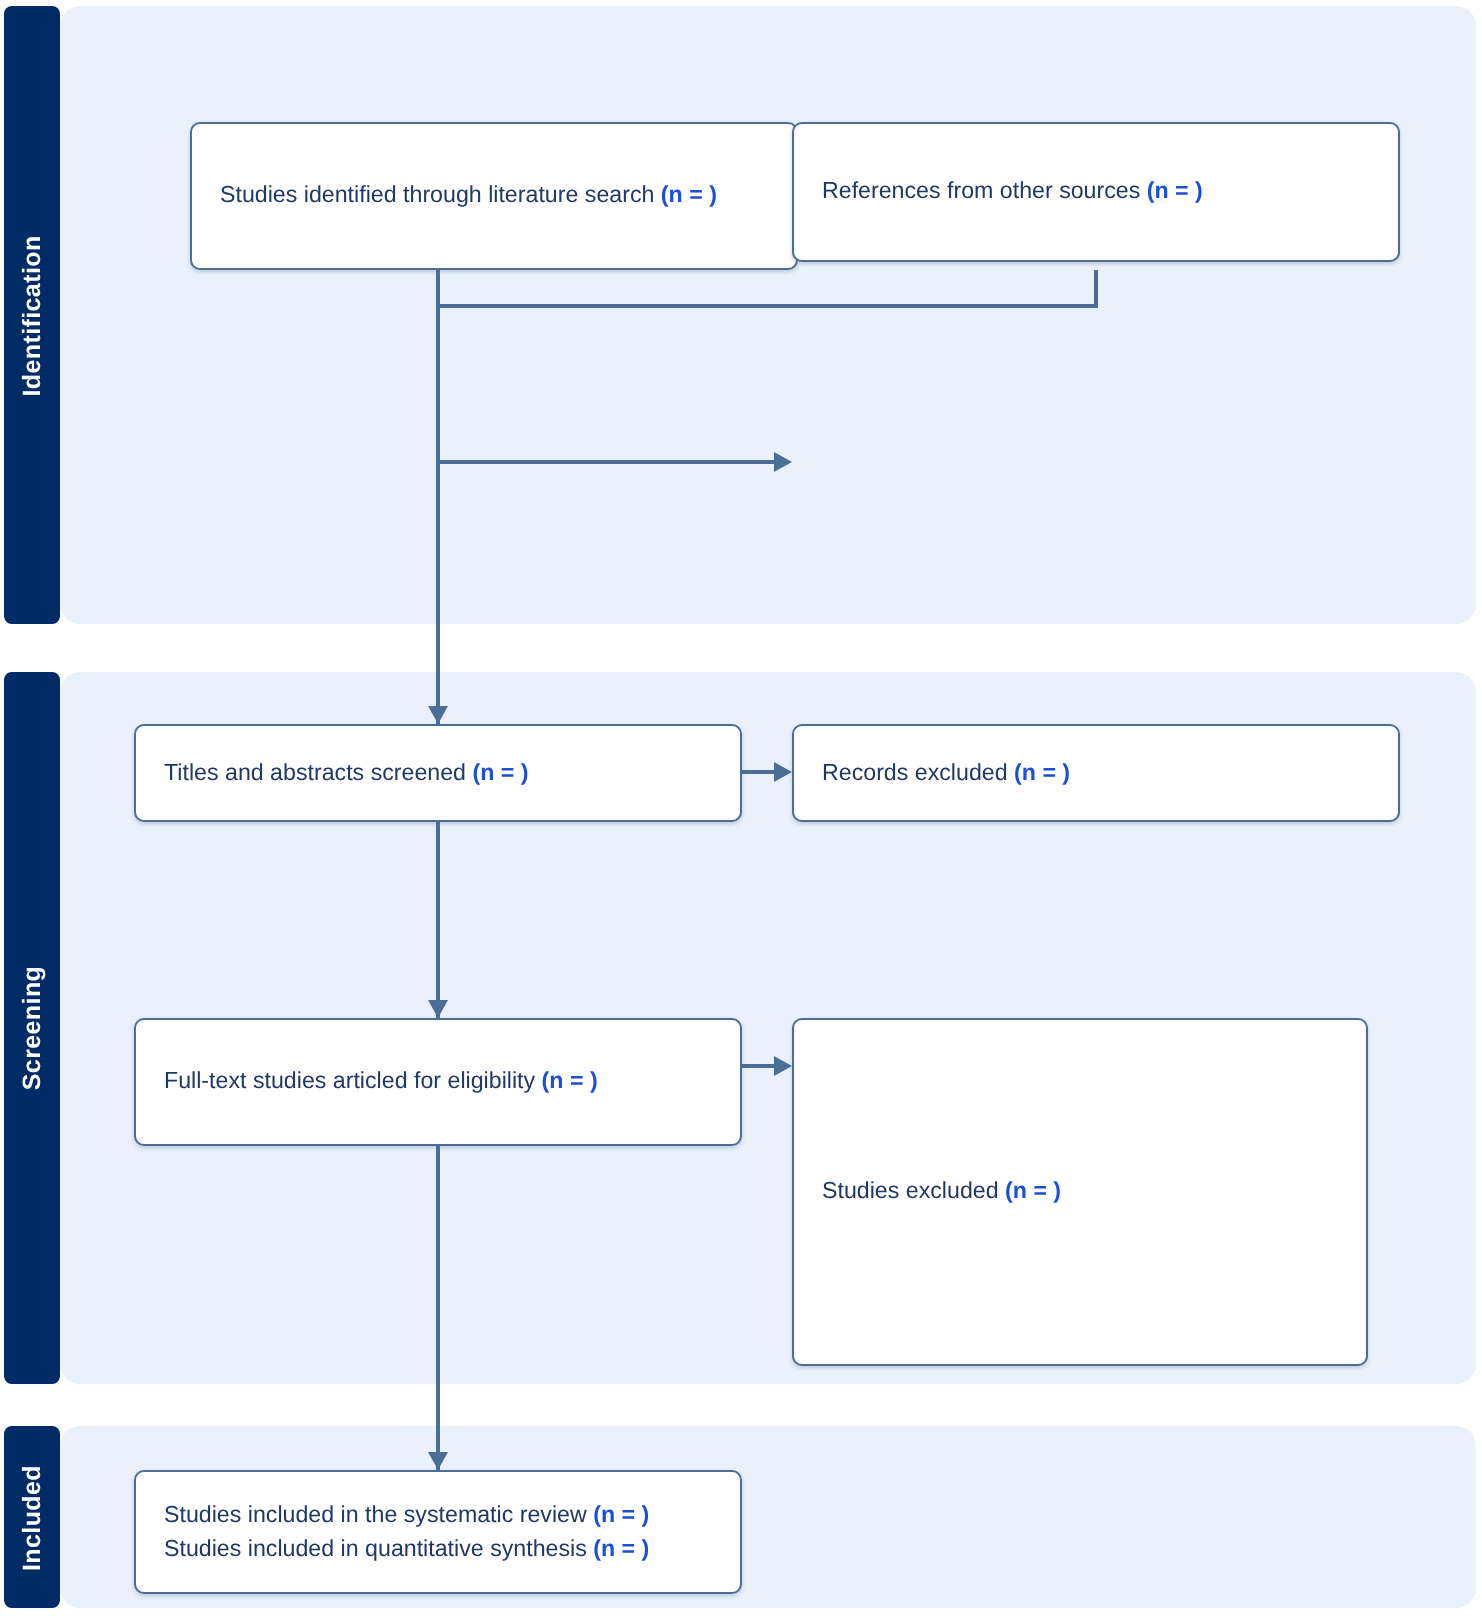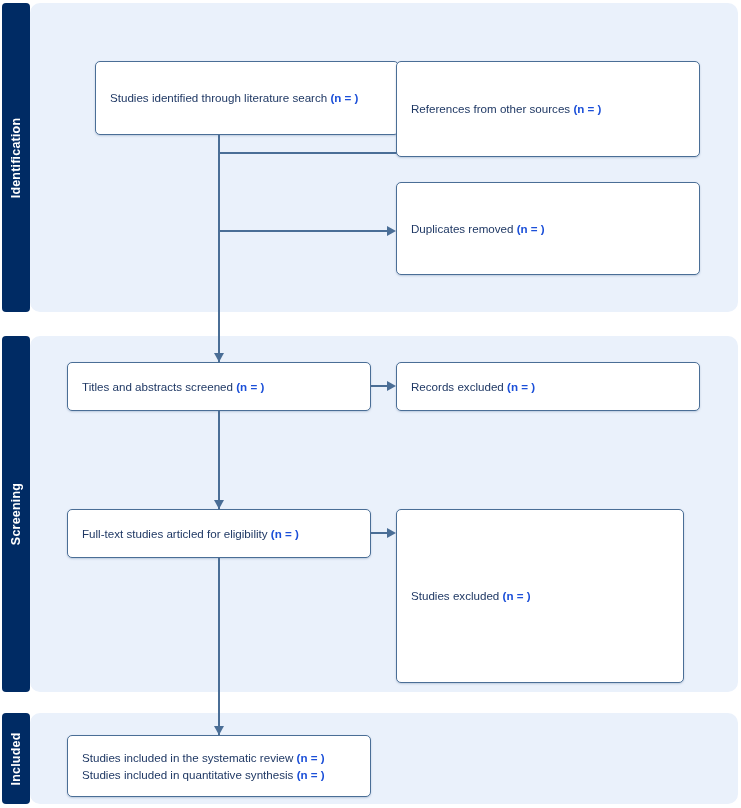--- a/index.html
+++ b/index.html
@@ -71,25 +71,25 @@
     width: 100%;
     box-sizing: border-box;
     color: #1F3864;
     font-size: 11.6px;
     line-height: 1.5;
   }
   .n { color: #1B4FD8; font-weight: bold; white-space: nowrap; }
   .lbl { color: #1F3864; }
 
   #box-identified { left: 67px;  top: 61px;  width: 304px; height: 74px; margin-left: 28px; }
-  #box-other      { left: 396px; top: 61px;  width: 304px; height: 96px; }
+  #box-other      { left: 396px; top: 61px;  width: 304px; height: 70px; }
   #box-duplicates { left: 396px; top: 182px; width: 304px; height: 93px; }
   #box-screened   { left: 67px;  top: 362px; width: 304px; height: 49px; }
   #box-recexcl    { left: 396px; top: 362px; width: 304px; height: 49px; }
-  #box-fulltext   { left: 67px;  top: 509px; width: 304px; height: 49px; }
+  #box-fulltext   { left: 67px;  top: 509px; width: 304px; height: 64px; }
   #box-studyexcl  { left: 396px; top: 509px; width: 288px; height: 174px; }
   #box-included   { left: 67px;  top: 735px; width: 304px; height: 62px; }
 
   
   .excl-head { margin-bottom: 1px; }
   ol.excl-list {
     margin: 0;
     padding-left: 32px;
     list-style-type: decimal;
   }
@@ -177,25 +177,20 @@
       <span class="lbl">Studies identified through literature search </span><span class="n">(n = )</span>
     </div>
   </div>
 
   <div class="box" id="box-other">
     <div class="box-inner">
       <span class="lbl">References from other sources </span><span class="n">(n = )</span>
     </div>
   </div>
 
-  <div class="box" id="box-duplicates">
-    <div class="box-inner">
-      <span class="lbl">Duplicates removed </span><span class="n">(n = )</span>
-    </div>
-  </div>
 
   <div class="box" id="box-screened">
     <div class="box-inner">
       <span class="lbl">Titles and abstracts screened </span><span class="n">(n = )</span>
     </div>
   </div>
 
   <div class="box" id="box-recexcl">
     <div class="box-inner">
       <span class="lbl">Records excluded </span><span class="n">(n = )</span>

